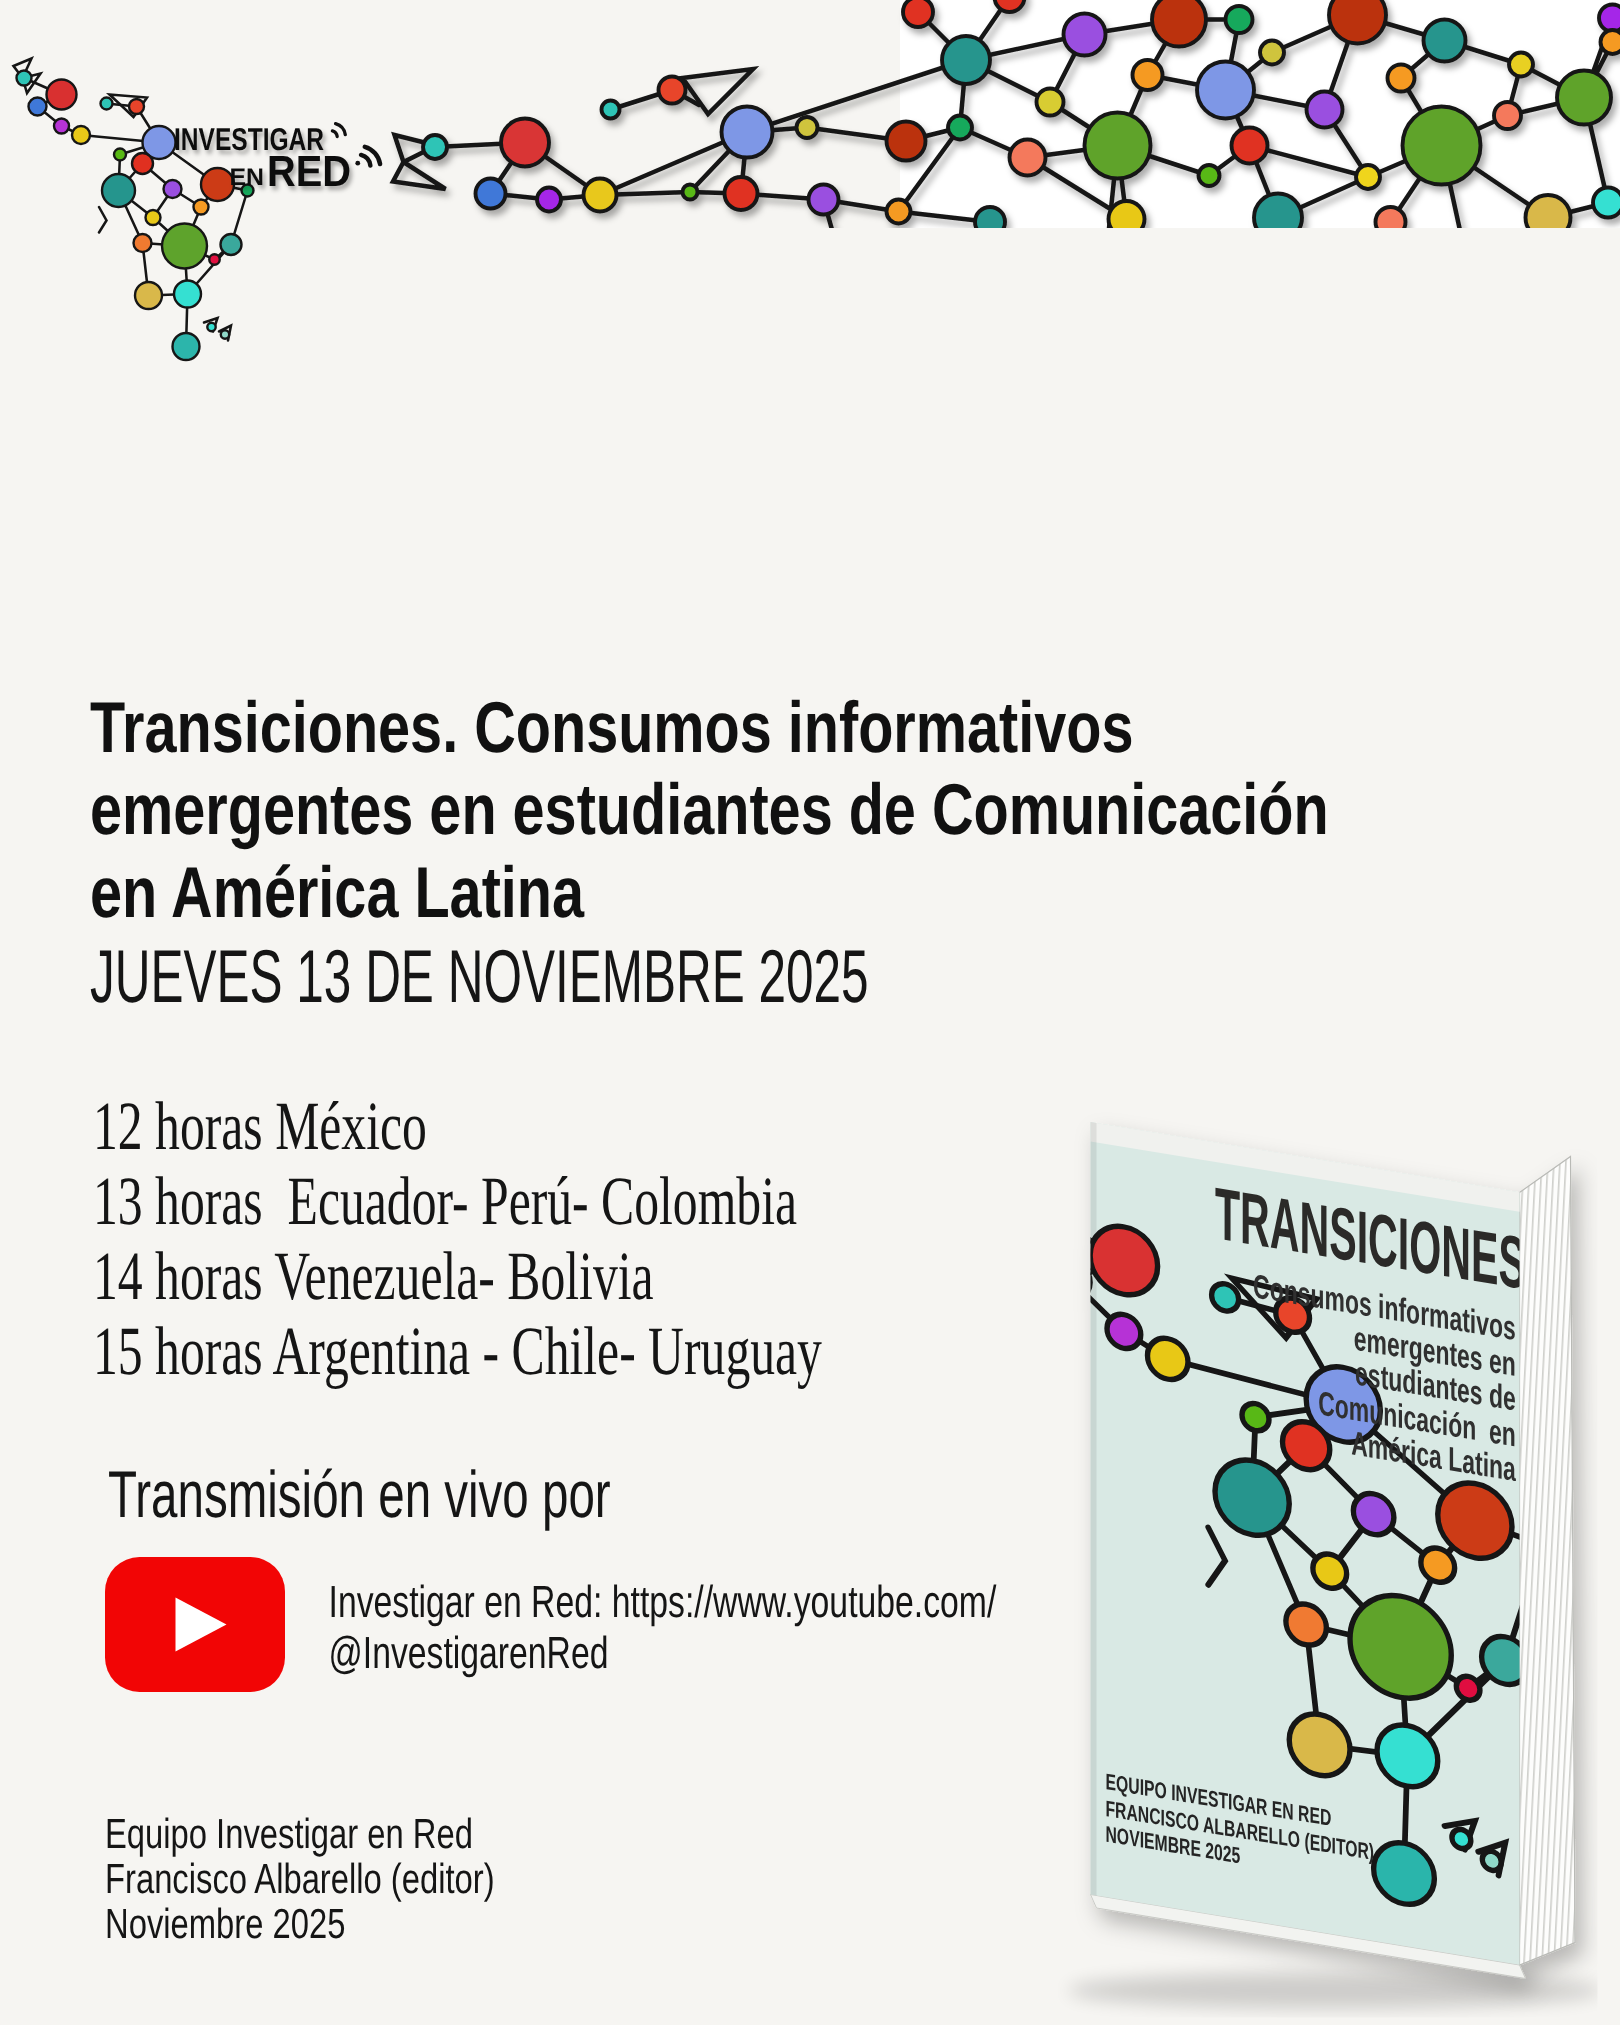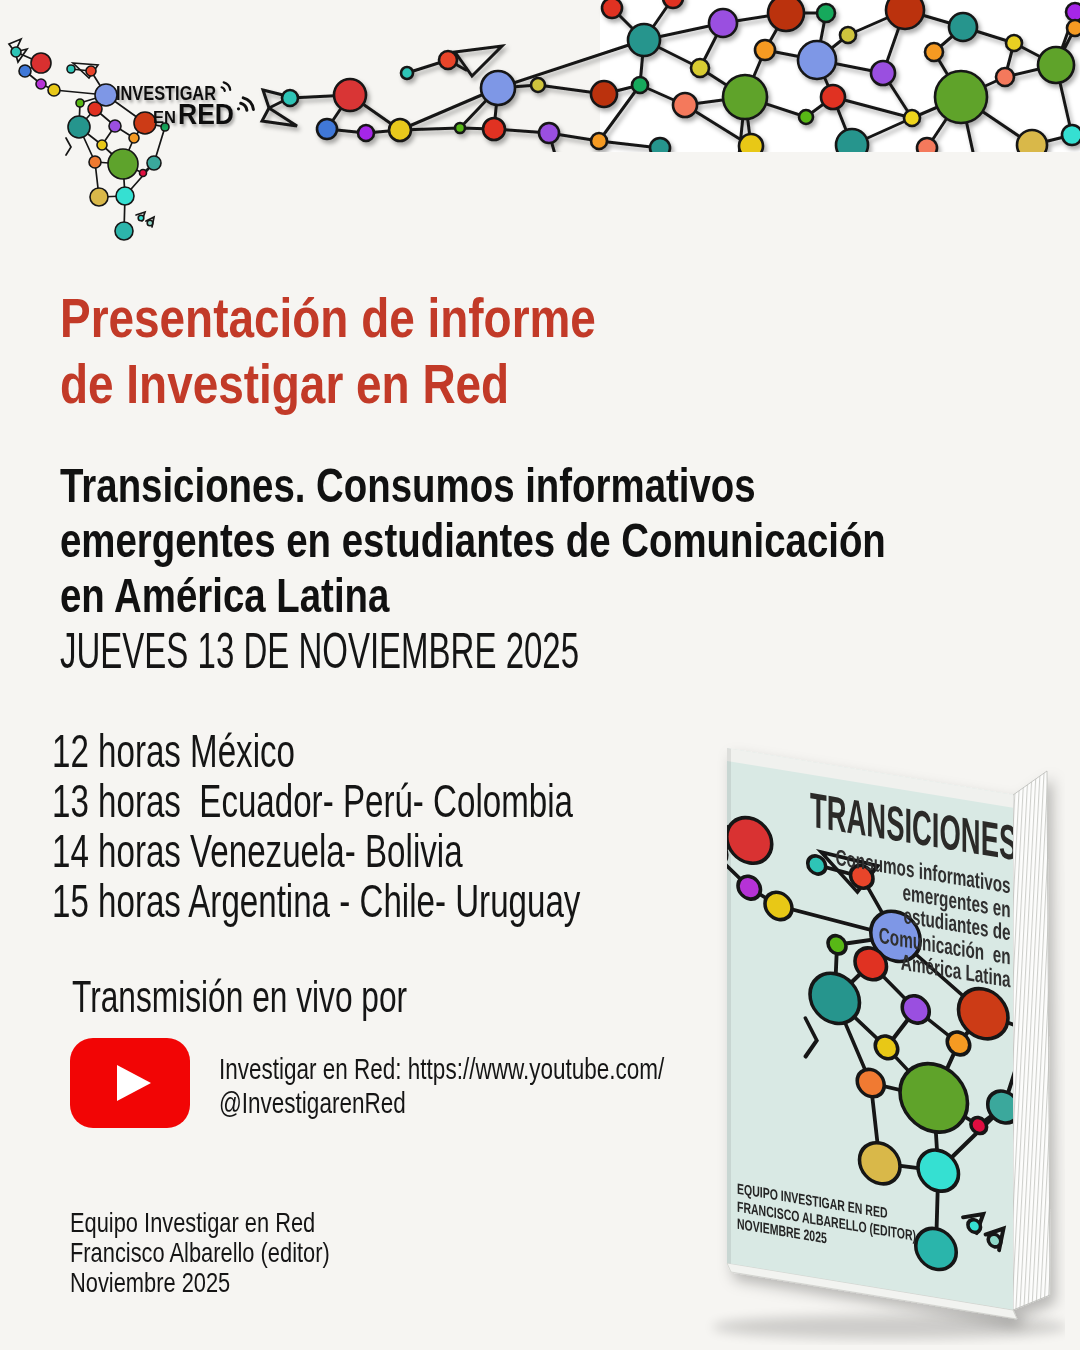--- a/index.html
+++ b/index.html
@@ -179,34 +179,30 @@
         <path d="M221.6,87.3 A4.5,4.5 0 0 1 224.8,91"></path>
       </g>
       <g stroke-width="3">
         <path d="M243.2,97.9 A14,14 0 0 1 253.4,109.4"></path>
         <path d="M240.7,103.3 A8.5,8.5 0 0 1 246.9,110.3"></path>
         <circle cx="238.5" cy="108.8" r="1.6" fill="#111" stroke="none"></circle>
       </g>
     </g>
   </svg>
 
-  <div class="abs" style="left:60px;top:285px;color:#c23a28;">
-    <div class="title-line">Presentación de informe</div>
-    <div class="title-line">de Investigar en Red</div>
-  </div>
 
   <div class="abs" style="left:60px;top:458px;">
     <div class="sub-line">Transiciones. Consumos informativos</div>
     <div class="sub-line">emergentes en estudiantes de Comunicación</div>
     <div class="sub-line">en América Latina</div>
   </div>
 
   <div class="abs date-line" style="left:60px;top:622px;">JUEVES 13 DE NOVIEMBRE 2025</div>
 
-  <div class="abs" style="left:52px;top:726px;">
+  <div class="abs" style="left:62px;top:726px;font-family:Liberation Serif, serif;">
     <div class="time-line">12 horas México</div>
     <div class="time-line">13 horas  Ecuador- Perú- Colombia</div>
     <div class="time-line">14 horas Venezuela- Bolivia</div>
     <div class="time-line">15 horas Argentina - Chile- Uruguay</div>
   </div>
 
   <div class="abs live-line" style="left:72px;top:972px;">Transmisión en vivo por</div>
 
   <svg class="abs" style="left:70px;top:1038px;" width="120" height="90" viewBox="0 0 120 90">
     <rect x="0" y="0" width="120" height="90" rx="23" fill="#F20505"></rect>

